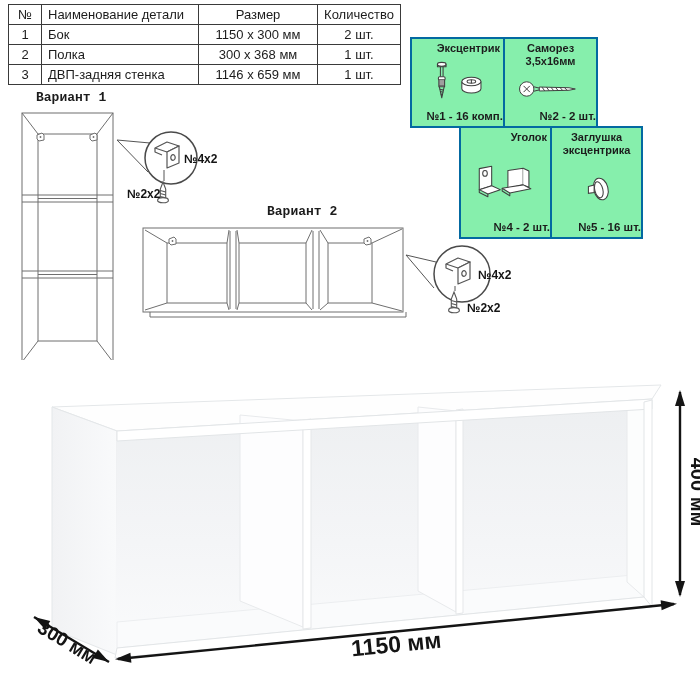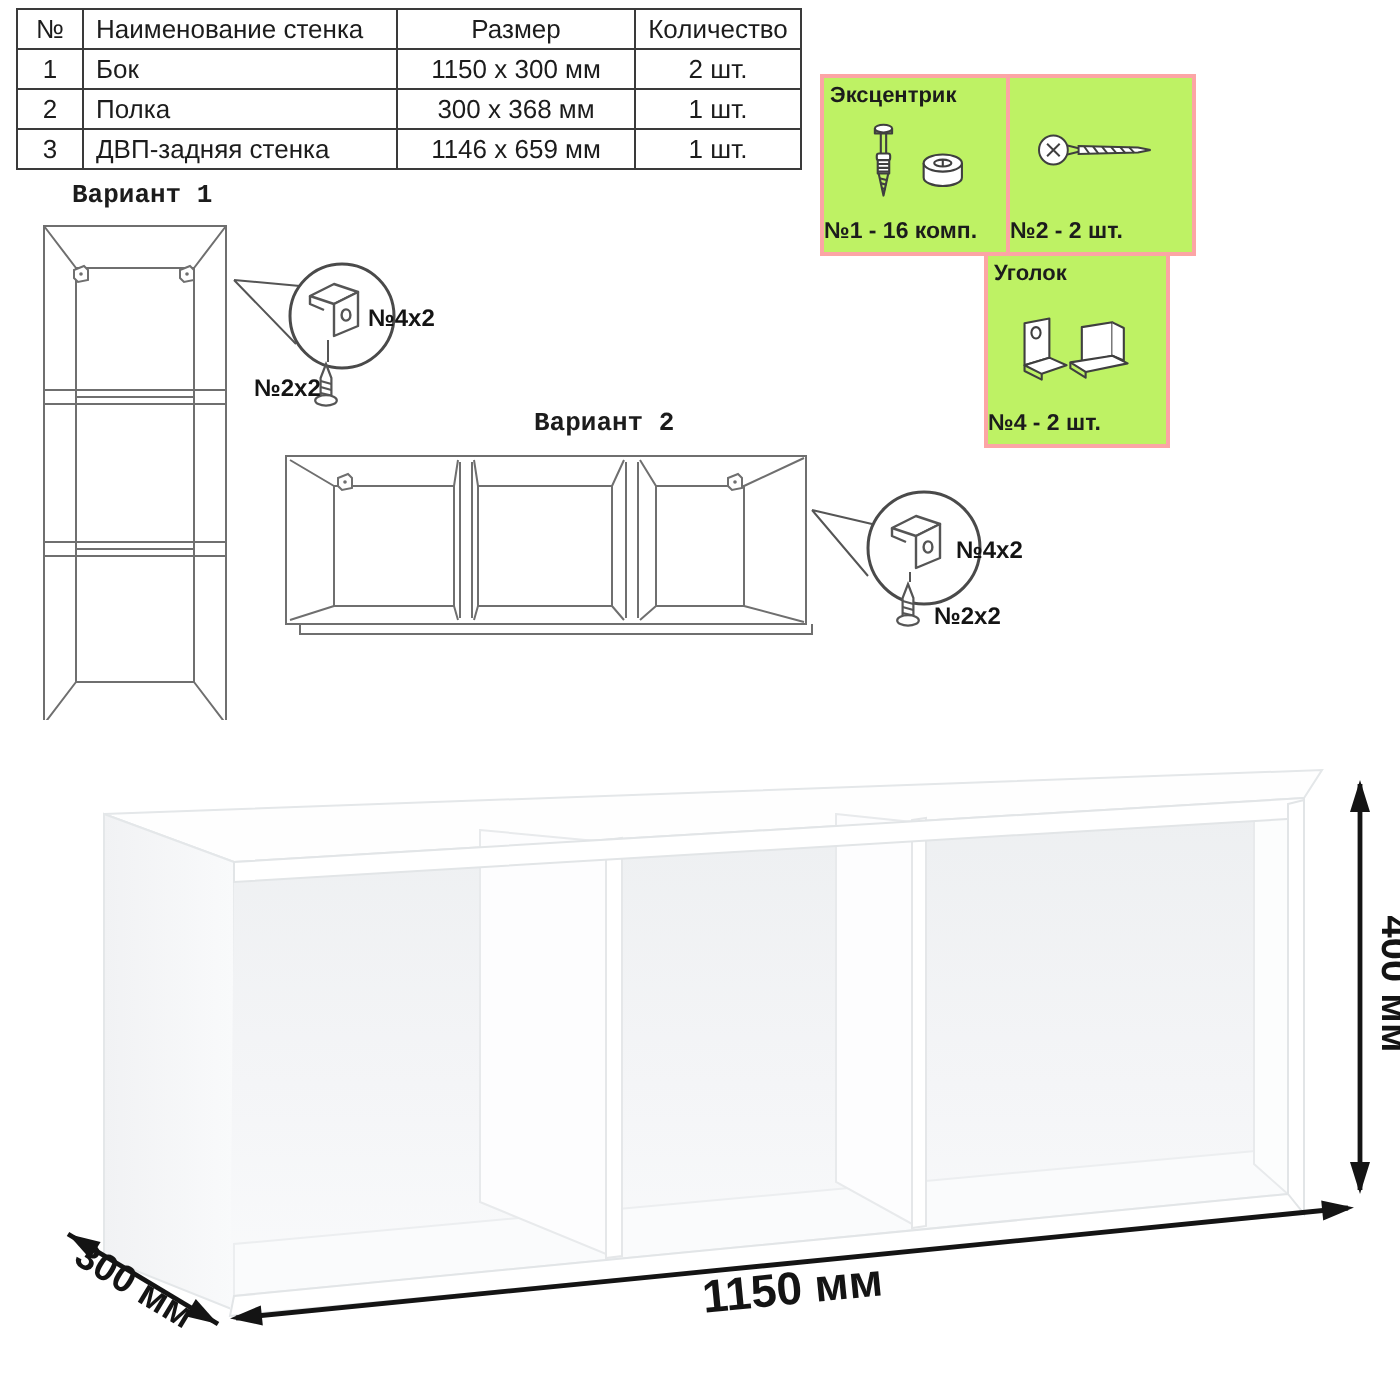--- a/index.html
+++ b/index.html
@@ -10,25 +10,25 @@
   #parts td{border:1.5px solid #3a3a3a;height:19px;font-size:13px;padding:0 4px;
             vertical-align:middle;text-align:center;white-space:nowrap;background:#fff;}
   #parts td.c-num{width:24px;}
   #parts td.c-name{width:146px;text-align:left;padding-left:6px;}
   #parts td.c-size{width:110px;}
   #parts td.c-qty{width:74px;}
   
   .hw-row{position:absolute;display:flex;}
   #hw-row1{left:410px;top:37px;}
   #hw-row2{left:459px;top:126px;}
-  .hw-cell{box-sizing:border-box;border:2px solid #fca5a5;background:#bef264;
-           display:flex;flex-direction:column;align-items:flex-start;margin-left:-2px;}
+  .hw-cell{box-sizing:border-box;border:2px solid #0369a1;background:#86efac;
+           display:flex;flex-direction:column;align-items:flex-end;margin-left:-2px;}
   .hw-cell:first-child{margin-left:0;}
   #hw-row1 .hw-cell{width:95px;height:91px;}
-  #hw-row2 .hw-cell{width:93px;height:98px;margin-left:33px;}
+  #hw-row2 .hw-cell{width:93px;height:113px;}
   .hw-title{font-size:11px;font-weight:bold;text-align:center;line-height:1.15;
             margin-top:3px;padding:0 3px;}
   .hw-icon{flex:1;display:flex;align-items:center;justify-content:center;width:100%;min-height:0;}
   .hw-icon svg{max-height:100%;}
   .hw-count{font-size:11.5px;font-weight:bold;margin-bottom:4px;white-space:nowrap;}
   
   .variant-title{position:absolute;font-size:13px;font-weight:bold;font-family:Liberation Mono, monospace;}
   #vt1{left:36px;top:90px;}
   #vt2{left:231px;top:204px;padding-left:36px;}
   
@@ -38,21 +38,21 @@
 </style>
 </head>
 <body>
 
 <div id="root">
 
   <table id="parts">
     <tbody>
         <tr>
       <td class="c-num">№</td>
-      <td class="c-name">Наименование стенка</td>
+      <td class="c-name">Наименование детали</td>
       <td class="c-size">Размер</td>
       <td class="c-qty">Количество</td>
     </tr>
     <tr>
       <td class="c-num">1</td>
       <td class="c-name">Бок</td>
       <td class="c-size">1150 x 300 мм</td>
       <td class="c-qty">2 шт.</td>
     </tr>
     <tr>
@@ -87,20 +87,21 @@
             <path d="M44,22.5 V30 a10,4.5 0 0 0 20,0 V22.5" fill="#fff"></path>
             <ellipse cx="54" cy="22.5" rx="10" ry="4.5"></ellipse>
             <ellipse cx="54" cy="22.5" rx="4.5" ry="1.8" fill="none"></ellipse>
             <path d="M54,20.7 V24.3" fill="none"></path>
           </g>
         </svg>
       </div>
       <div class="hw-count">№1 - 16 комп.</div>
     </div>
     <div class="hw-cell">
+      <div class="hw-title">Саморез 3,5х16мм</div>
       <div class="hw-icon">
         <svg viewBox="0 0 80 40" width="78" height="36">
           <g stroke="#3f3f3f" fill="#fff" stroke-width="1.1">
             <circle cx="13" cy="20" r="8"></circle>
             <path d="M9.5,16.5 L16.5,23.5 M16.5,16.5 L9.5,23.5" fill="none"></path>
             <path d="M20.8,17.5 L27,19 M20.8,22.5 L27,21" fill="none"></path>
             <path d="M27,17.8 L60,18.6 L67,20 L60,21.4 L27,22.2 Z"></path>
             <path d="M30,17.9 L33,22.1 M35,18 L38,22 M40,18.1 L43,21.9 M45,18.2 L48,21.8 M50,18.3 L53,21.7 M55,18.4 L58,21.6" fill="none"></path>
           </g>
         </svg>
@@ -120,20 +121,33 @@
             <path d="M12,30 L25,26 L34,30 L21,34.5 Z"></path>
             <path d="M12,30 L12,33 L21,37.5 L21,34.5" fill="none"></path>
             <path d="M42,10 L58,7.5 L58,25 L42,28.5 Z"></path>
             <path d="M58,7.5 L64,10.5 L64,27.5 L58,25"></path>
             <path d="M36,28.5 L58,25 L66,29 L44,33.5 Z"></path>
             <path d="M36,28.5 L36,31.5 L44,36.5 L44,33.5" fill="none"></path>
           </g>
         </svg>
       </div>
       <div class="hw-count">№4 - 2 шт.</div>
+    </div>
+    <div class="hw-cell">
+      <div class="hw-title">Заглушка эксцентрика</div>
+      <div class="hw-icon">
+        <svg viewBox="0 0 80 44" width="78" height="42">
+          <g stroke="#3f3f3f" fill="#fff" stroke-width="1.1">
+            <ellipse cx="44" cy="22" rx="7.5" ry="11.5" transform="rotate(-14 44 22)"></ellipse>
+            <ellipse cx="41.8" cy="22.3" rx="4.2" ry="8.6" transform="rotate(-14 44 22)" fill="none"></ellipse>
+            <path d="M31,19.5 L37,17.8 L37,25.6 L31,26.6 Z"></path>
+          </g>
+        </svg>
+      </div>
+      <div class="hw-count">№5 - 16 шт.</div>
     </div>
   </div>
 
   <div class="variant-title" id="vt1">Вариант 1</div>
   <div class="variant-title" id="vt2">Вариант 2</div>
 
   <svg id="diagram" width="700" height="272" viewBox="0 0 700 272">
     <defs>
       <g id="minib" stroke="#6f6f6f" fill="#fff" stroke-width="1">
         <path d="M-3,-2 L2,-4 L4,-2 L4,3 L-1,4 L-3,2 Z"></path>

